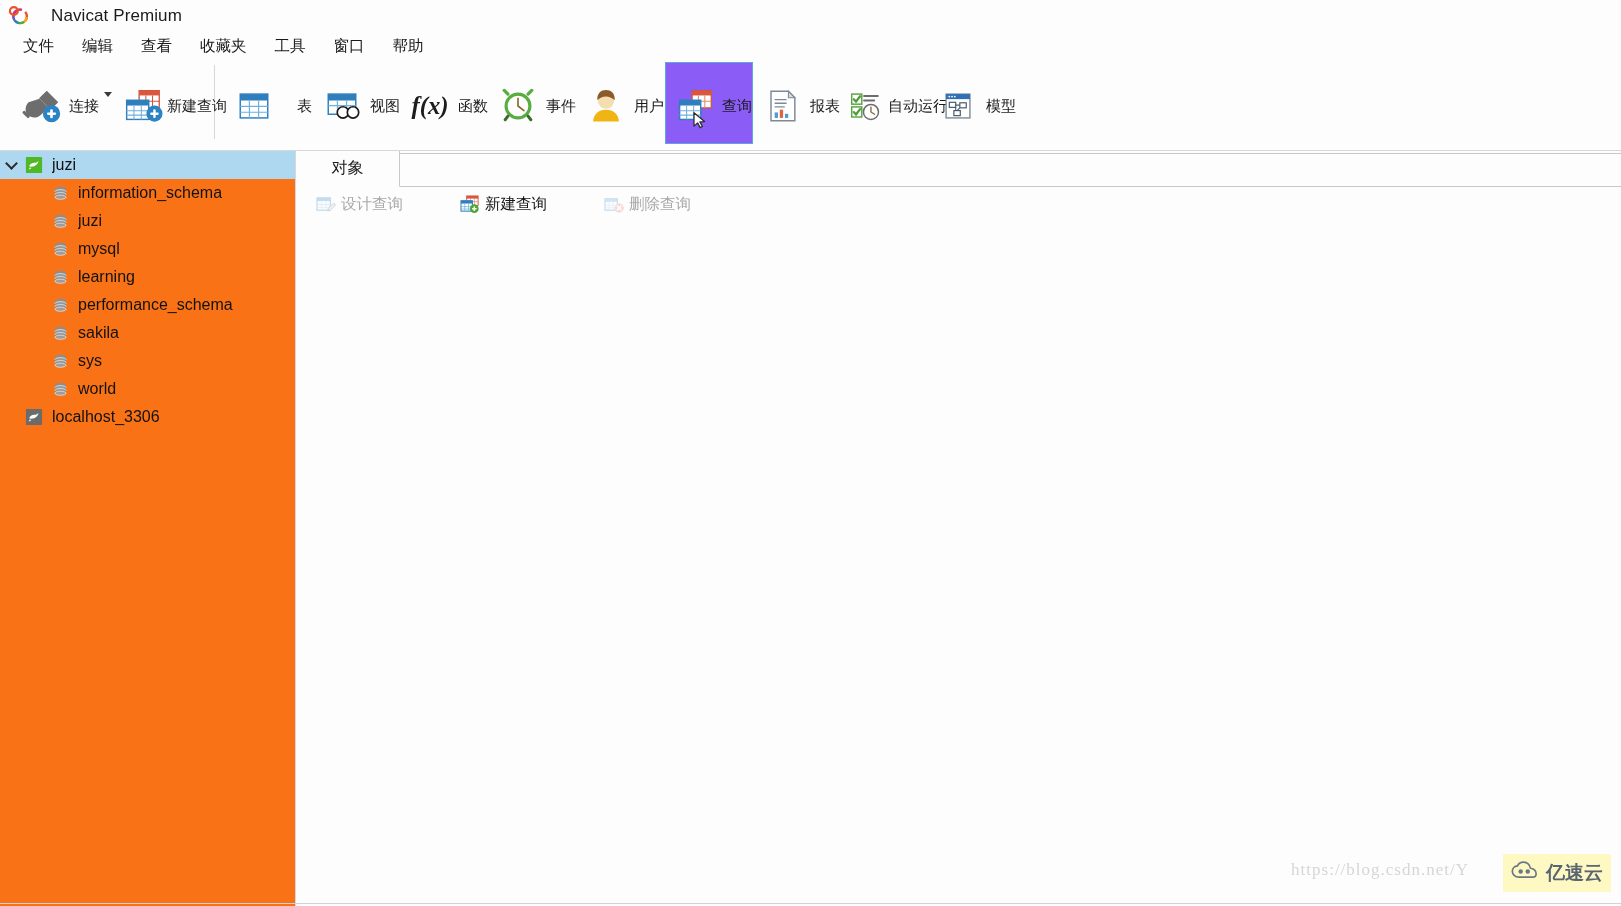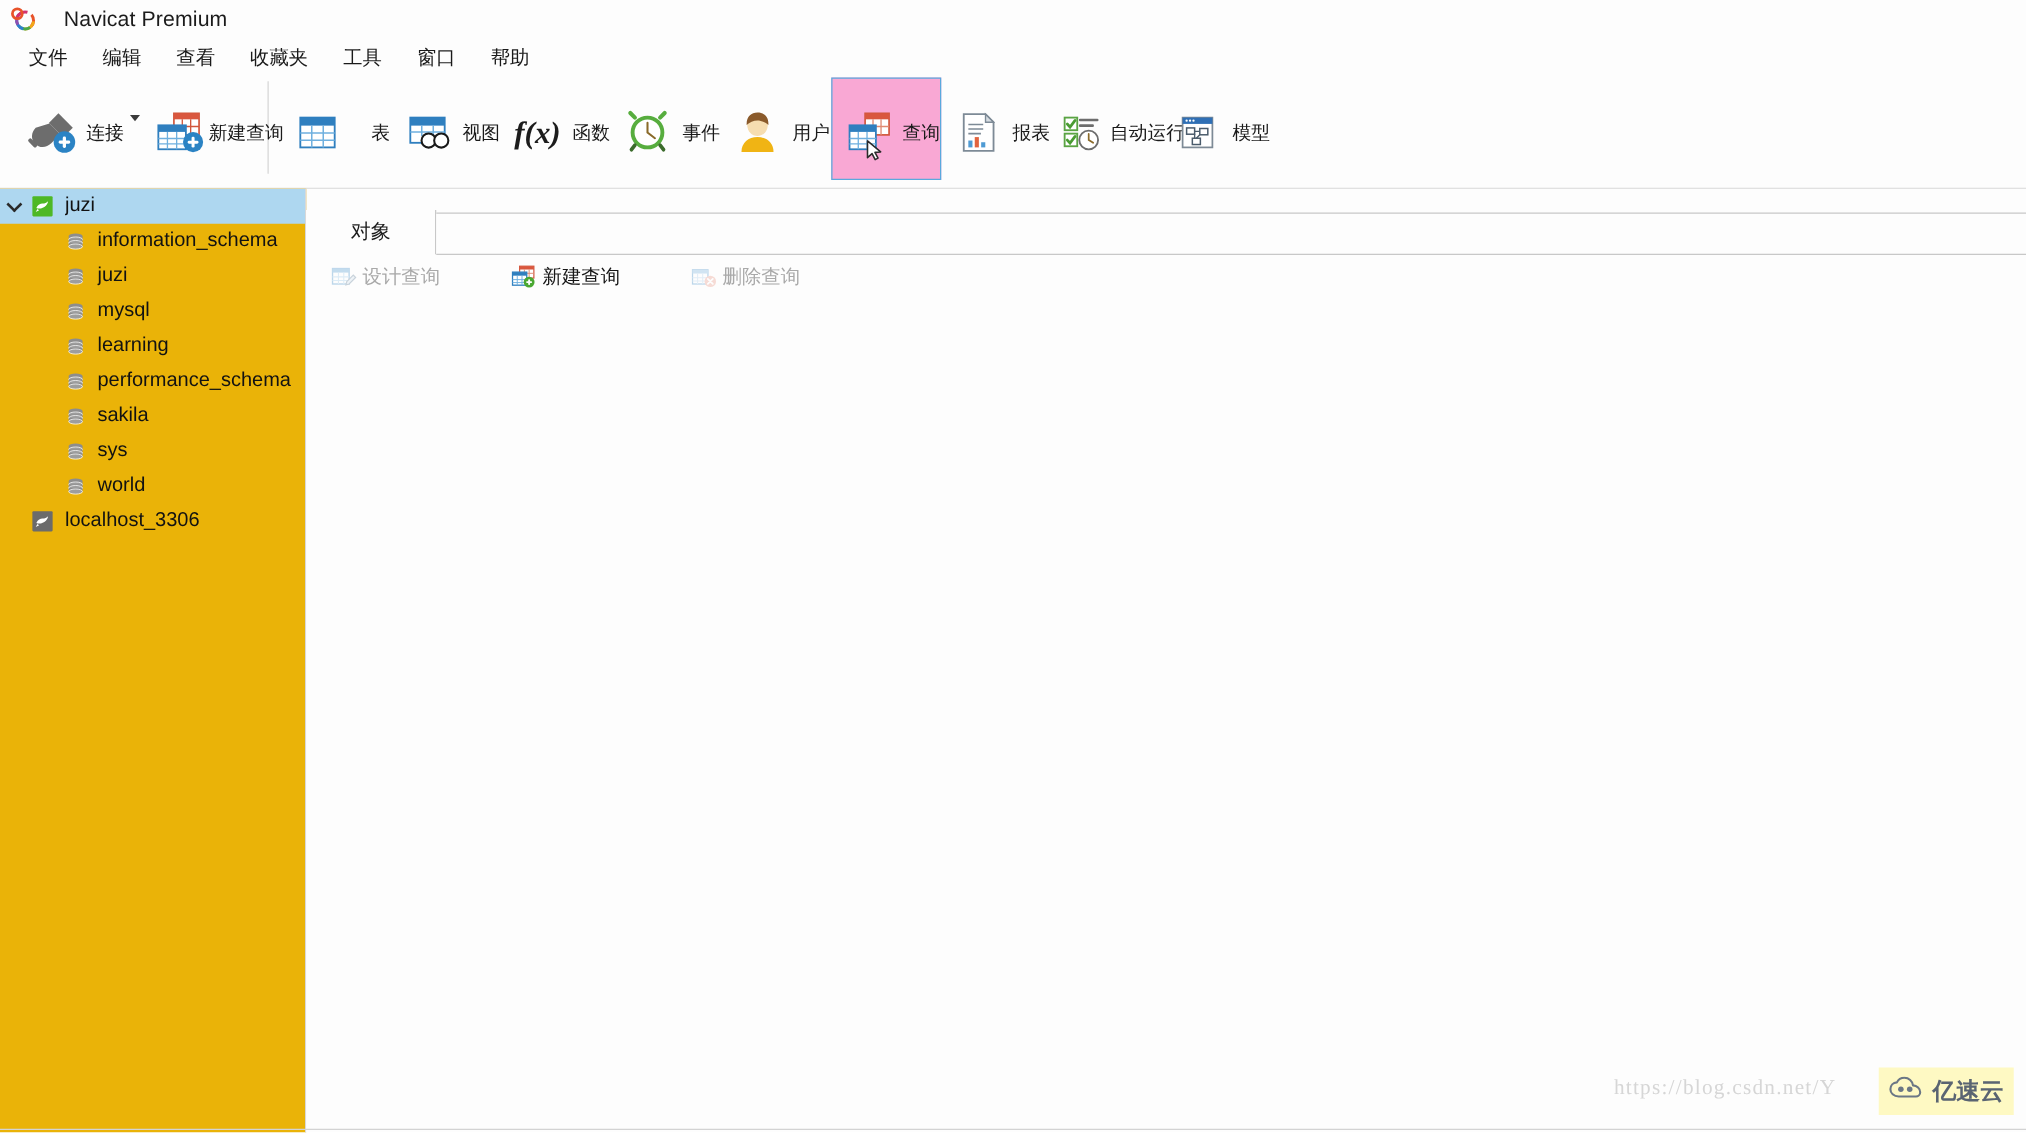--- a/index.html
+++ b/index.html
@@ -56,21 +56,21 @@
   .tb-btn {
     width: 88px; height: 82px;
     display: flex; 
     align-items: center; justify-content: space-between;
     padding-top: 6px;
     border: 1px solid transparent;
     cursor: default;
     position: relative;
   }
   .tb-btn.selected {
-    background: #f9a8d4;
+    background: #8b5cf6;
     border: 1px solid #5aa9dd;
   }
   .tb-ico {
     height: 50px; width: 56px;
     display: flex; align-items: center; justify-content: center;
   }
   .tb-label {
     font-size: 15px; color: #1a1a1a; margin-top: 1px;
     white-space: nowrap;
   }
@@ -89,22 +89,22 @@
     border-right: 4px solid transparent;
     border-top: 5px solid #3a3a3a;
   }
 
   
   .body {
     flex: 1; display: flex; min-height: 0;
     border-top: 1px solid #d8d8d8;
   }
   .sidebar {
-    width: 245px; flex: none;
-    background: #eab308;
+    width: 296px; flex: none;
+    background: #f97316;
     border-right: 1px solid #d8d8d8;
     overflow: hidden;
     padding-top: 0;
   }
   .tree-row {
     height: 28px;
     display: flex; align-items: center;
     font-size: 16px; color: #121212;
     white-space: nowrap; cursor: default;
     padding-right: 4px;
@@ -125,21 +125,21 @@
   .tw-icon {
     width: 24px; flex: none;
     display: flex; align-items: center; justify-content: center;
     margin-right: 6px;
   }
   .tree-label { overflow: hidden; }
 
   
   .content {
     flex: 1; display: flex; flex-direction: column;
-    background: #fdfdfd; min-width: 0; margin-top: 17px;
+    background: #fdfdfd; min-width: 0;
   }
   .tabstrip {
     height: 36px; flex: none;
     display: flex; align-items: stretch;
     background: #fdfdfd;
   }
   .tab {
     min-width: 104px;
     display: flex; align-items: center; justify-content: center;
     font-size: 16px; color: #1a1a1a;

